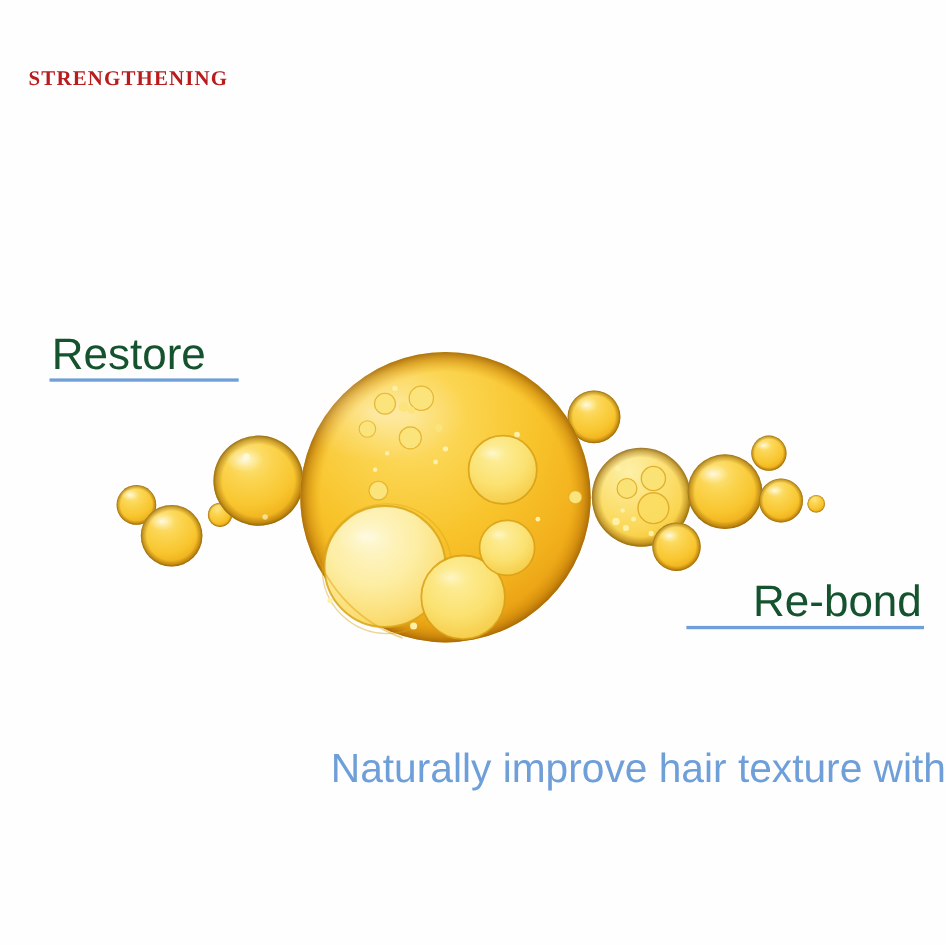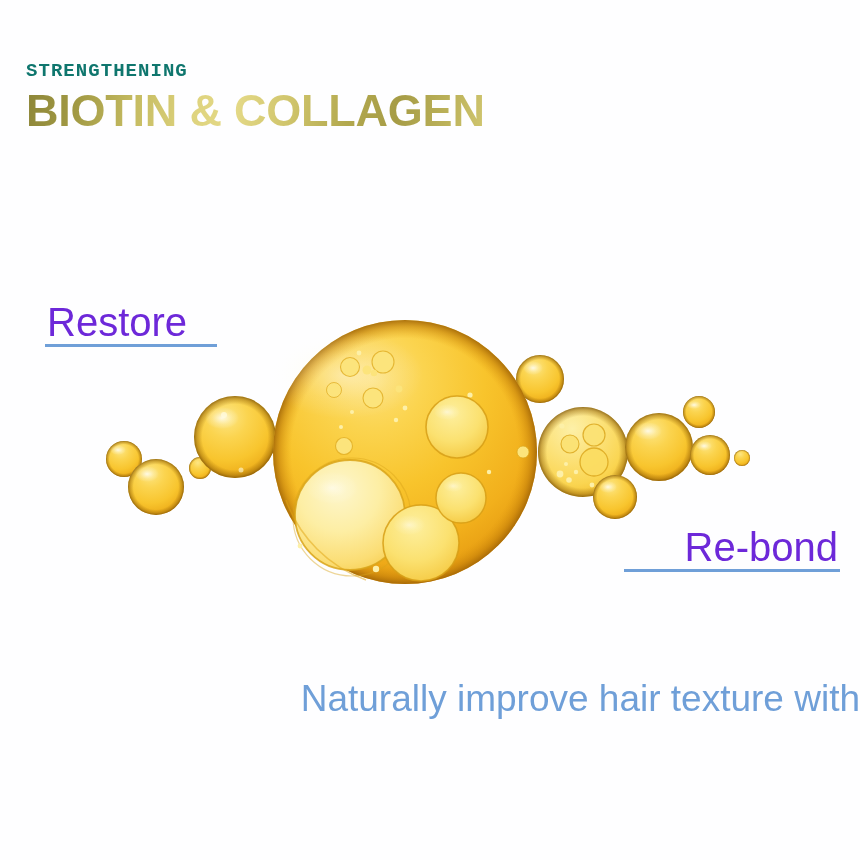--- a/index.html
+++ b/index.html
@@ -20,25 +20,25 @@
   }
 
   
   #heading-block {
     position: absolute;
     left: 26px;
     top: 62px;
     width: 700px;
   }
   #eyebrow-text {
-    font-family: Liberation Mono, monospace;
+    font-family: Liberation Serif, serif;
     font-weight: bold;
     font-size: 19px;
     letter-spacing: 0.055em;
-    color: #0f766e;
+    color: #b91c1c;
     line-height: 1.0;
     margin: 0 0 6px 0;
     white-space: nowrap;
   }
   #main-title {
     font-family: "Liberation Sans", sans-serif;
     font-weight: bold;
     font-size: 45px;
     letter-spacing: -0.005em;
     line-height: 1.05;
@@ -66,21 +66,21 @@
   }
 
   
   .callout {
     position: absolute;
   }
   .callout-text {
     font-family: "Liberation Sans", sans-serif;
     font-weight: normal;
     font-size: 40px;
-    color: #6d28d9;
+    color: #14532d;
     line-height: 1.0;
     white-space: nowrap;
     display: block;
   }
   .callout-rule {
     height: 3px;
     background: #6f9fd8;
     display: block;
   }
 
@@ -145,21 +145,20 @@
     text-align: right;
   }
 </style>
 </head>
 <body>
 
 <div id="canvas">
 
   <div id="heading-block">
     <div id="eyebrow-text">STRENGTHENING</div>
-    <div id="main-title">BIOTIN &amp; COLLAGEN</div>
   </div>
 
   <div class="callout" id="callout-restore">
     <span class="callout-text">Restore</span>
     <span class="callout-rule"></span>
   </div>
 
   <div class="callout" id="callout-rebond">
     <span class="callout-text">Re-bond</span>
     <span class="callout-rule"></span>

